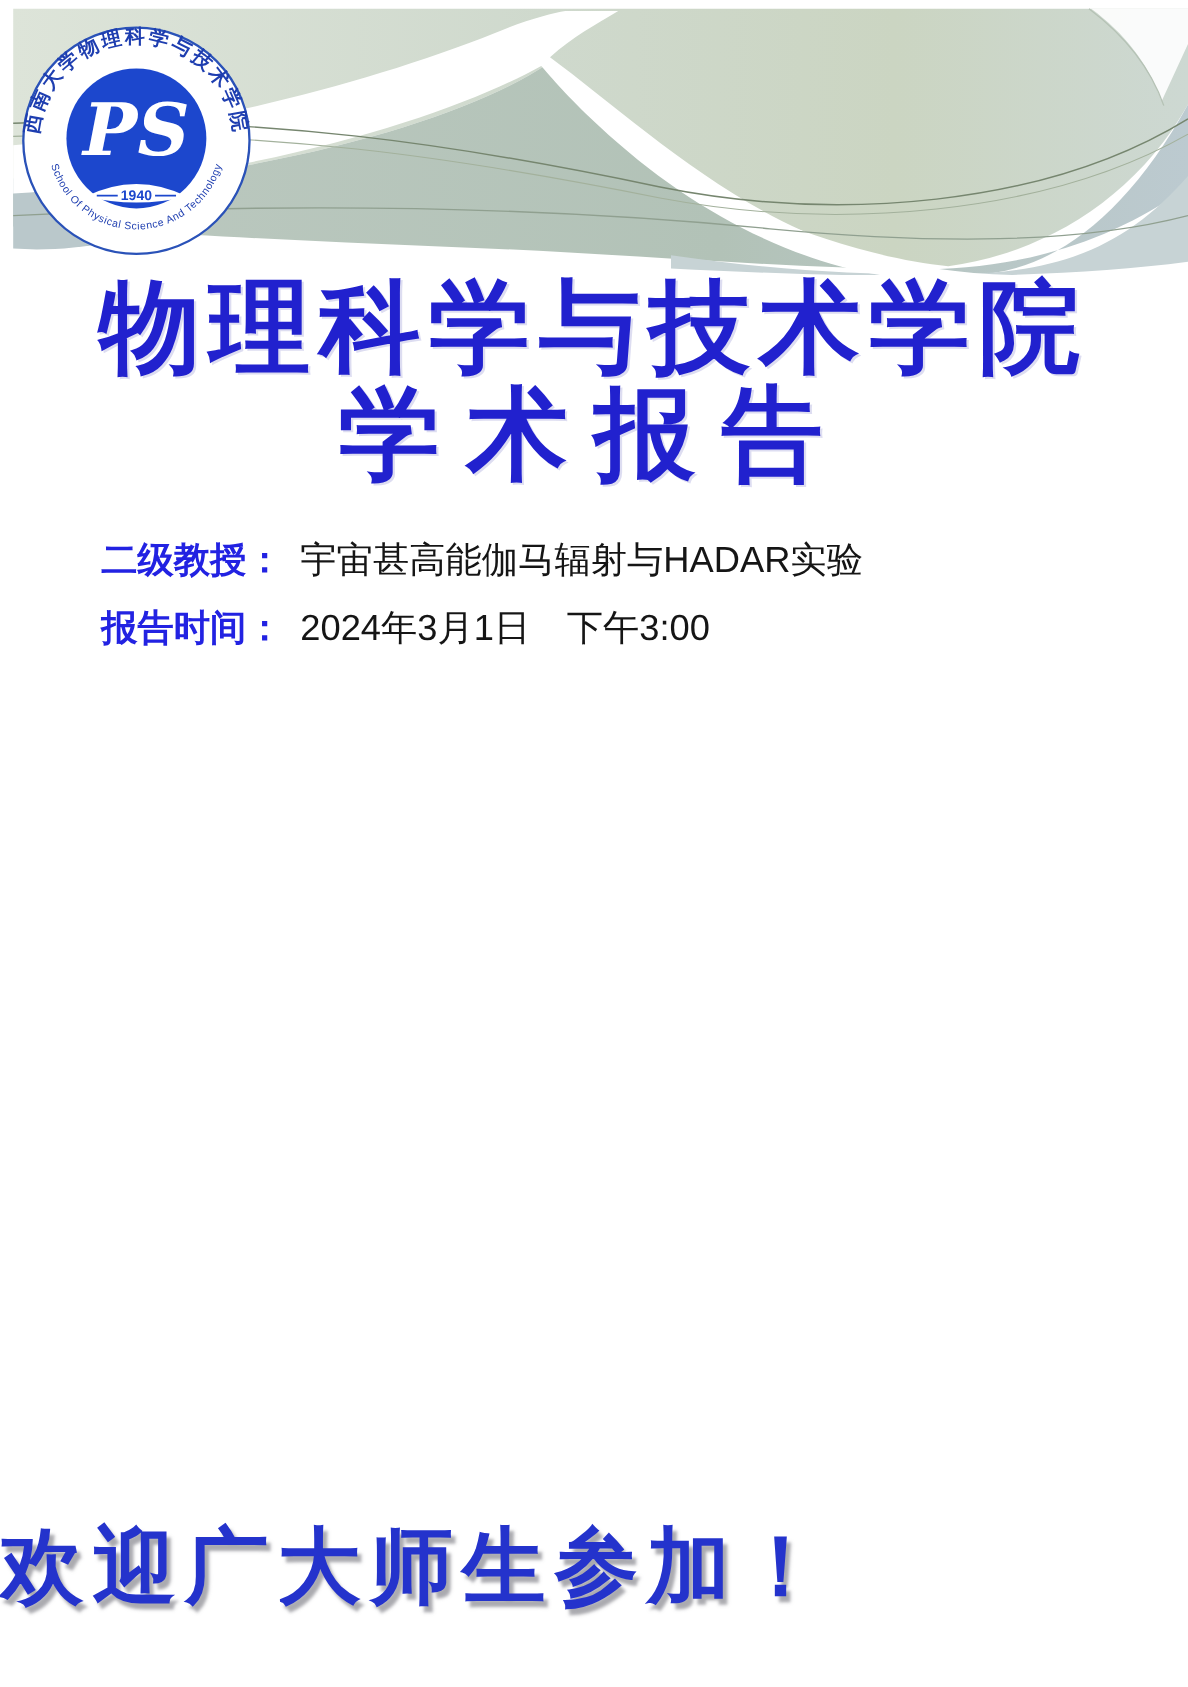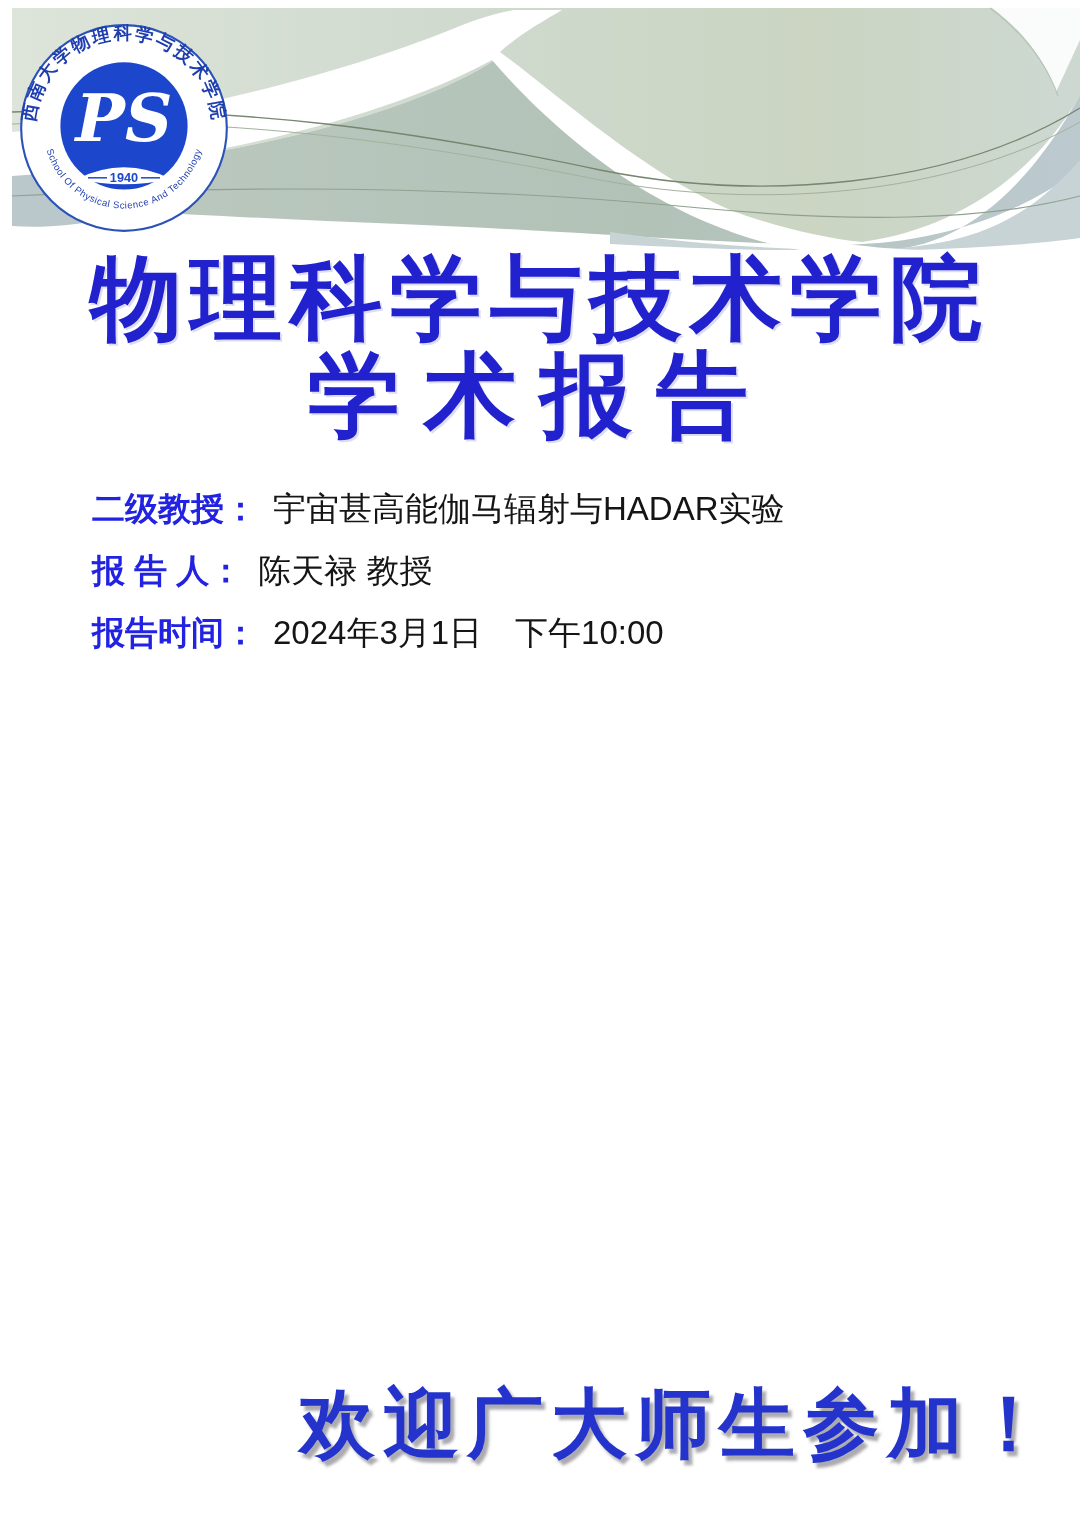--- a/index.html
+++ b/index.html
@@ -37,21 +37,21 @@
   .content{
     position:absolute;top:484px;left:92px;width:900px;
     font-size:33px;color:var(--body-text);
   }
   .row{line-height:50px;margin-bottom:12px;white-space:nowrap;}
   .label{color:var(--label-blue);font-weight:bold;margin-right:16px;}
   .para{margin:14px 0 0 0;line-height:50px;text-align:justify;}
   
   .footer{
     position:absolute;top:1374px;left:0;width:1055px;
-    text-align:right;
+    text-align:left;
     font-family:"DejaVu Serif","Liberation Serif",serif;
     font-weight:bold;font-size:76px;letter-spacing:8px;
     color:var(--footer-blue);
     -webkit-text-stroke:3px #ffffff;
     paint-order:stroke fill;
     text-shadow:4px 5px 3px rgba(100,100,110,0.55);
   }
 </style>
 </head>
 <body>
@@ -117,26 +117,23 @@
     <span>物理科学与技术学院</span><br>
     <span class="line2">学术报告</span>
   </div>
 
   <div class="content">
 
     <div class="row">
       <span class="label">二级教授：</span><span>宇宙甚高能伽马辐射与HADAR实验</span>
     </div>
 
-    <div class="row">
-      <span class="label">报 告 人：</span><span>陈天禄 教授</span>
-    </div>
 
     <div class="row">
-      <span class="label">报告时间：</span><span>2024年3月1日　下午10:00</span>
+      <span class="label">报告时间：</span><span>2024年3月1日　下午3:00</span>
     </div>
 
 
 
 
   </div>
 
   <div class="footer">欢迎广大师生参加！</div>
 
 </div>

